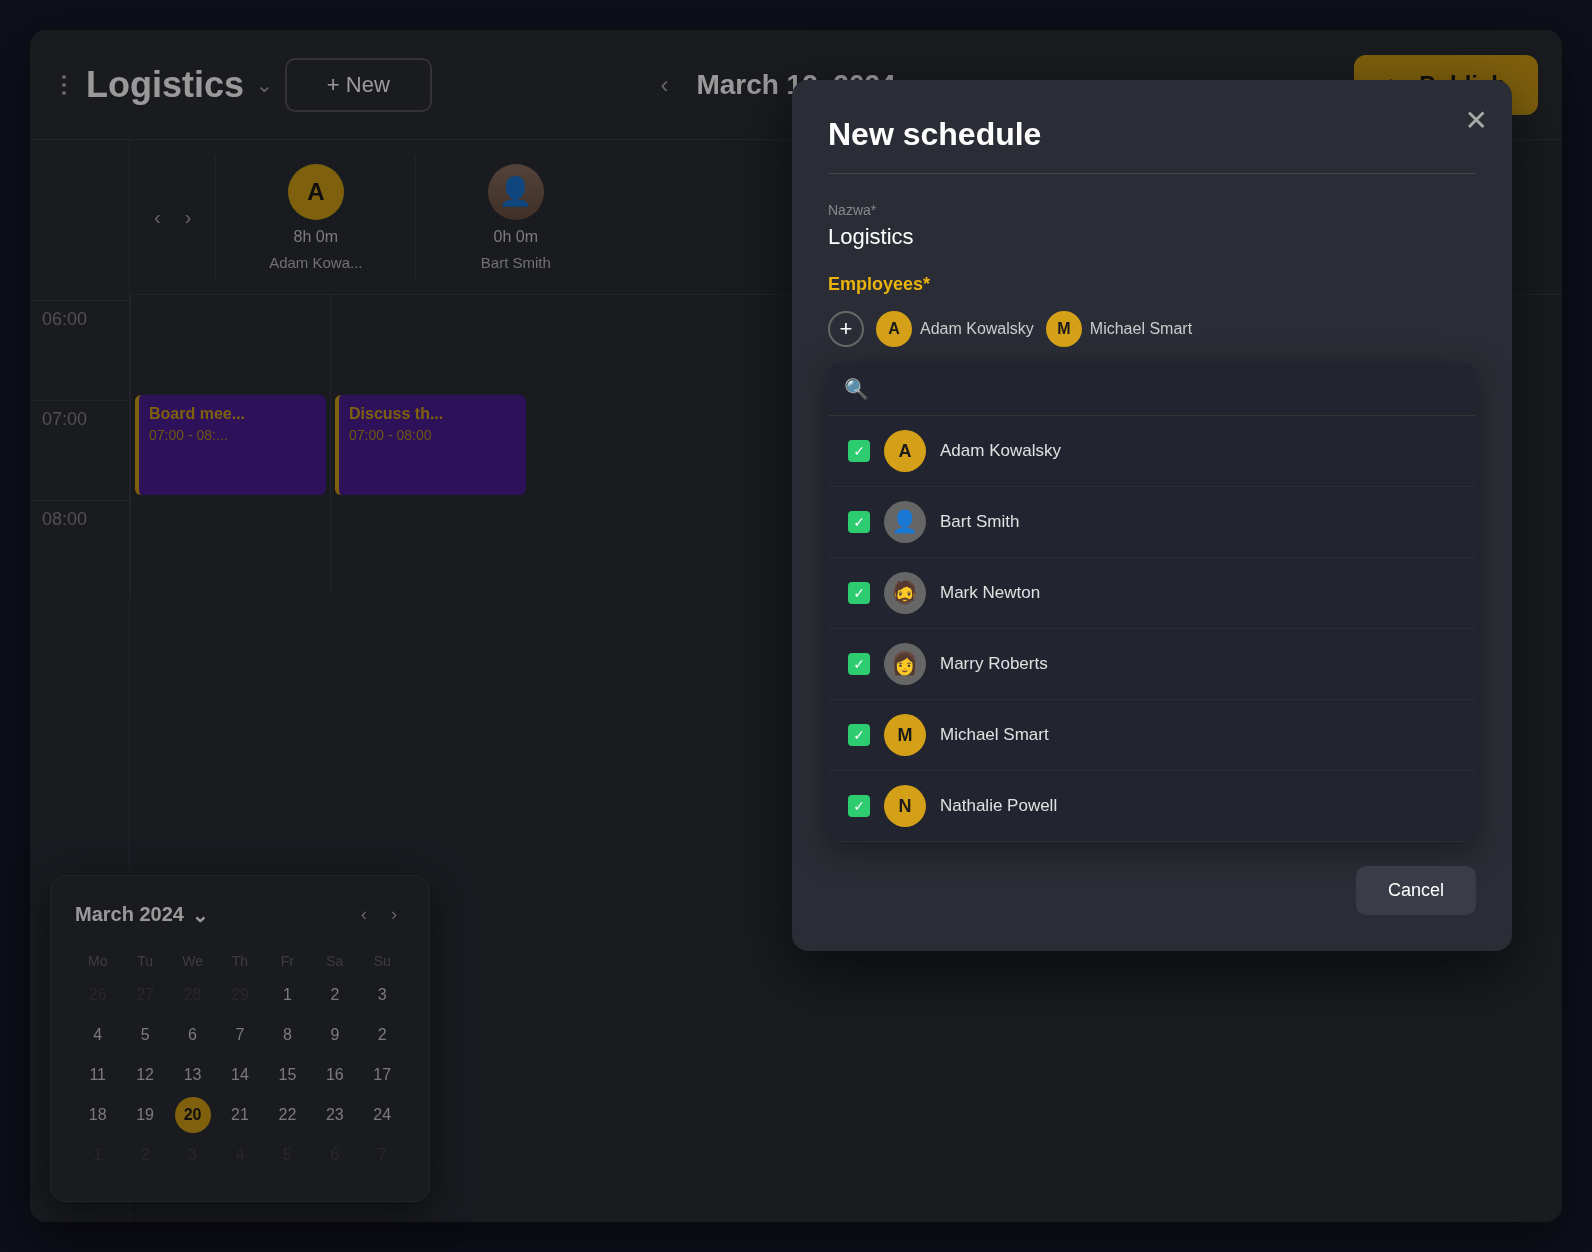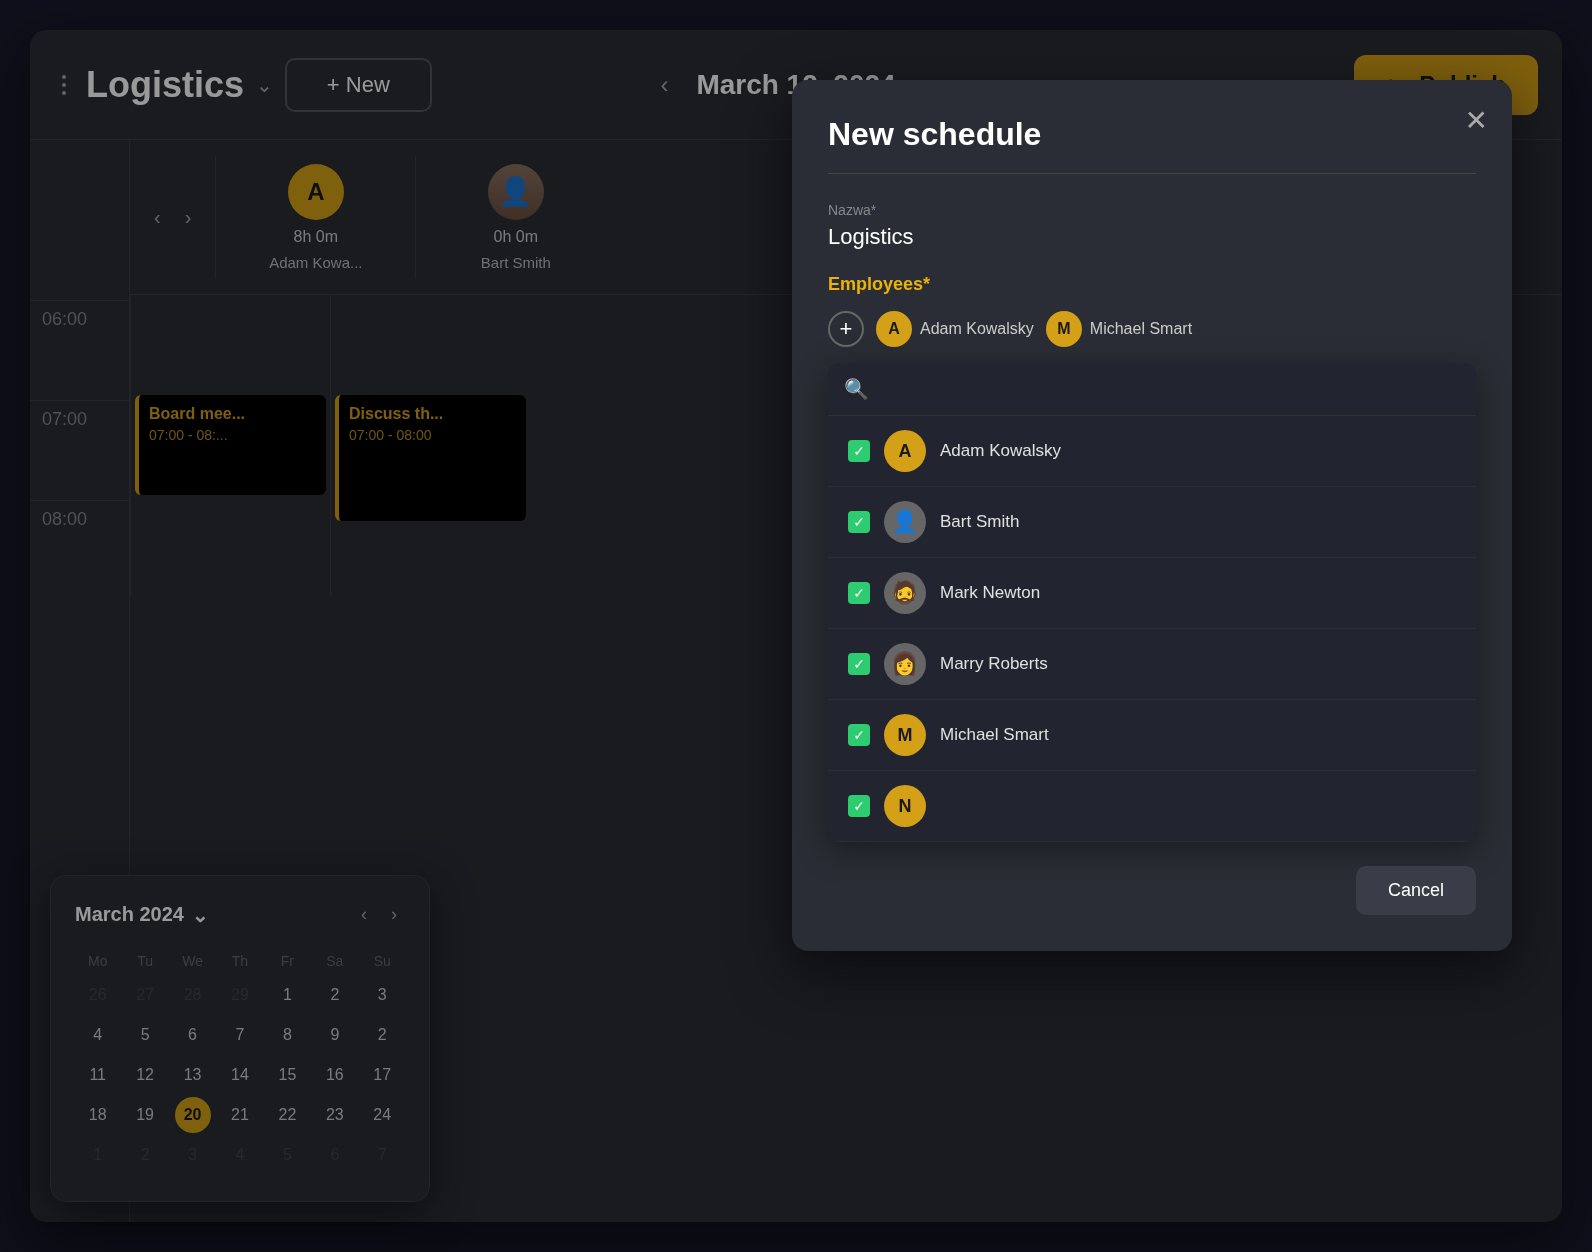--- a/index.html
+++ b/index.html
@@ -213,21 +213,21 @@
     }
     .event-col {
       width: 200px;
       position: relative;
       border-left: 1px solid #383c47;
     }
     .event-block {
       position: absolute;
       left: 4px;
       right: 4px;
-      background: #000000;
+      background: #4c1d95;
       border-left: 4px solid #d4a017;
       border-radius: 6px;
       padding: 10px 10px;
       color: #d4a017;
       font-size: 15px;
     }
     .event-block .event-title {
       font-weight: 600;
       font-size: 16px;
       margin-bottom: 4px;
@@ -579,21 +579,21 @@
       <div class="events-grid">
 
         <div class="event-col" style="position:relative; width:200px; height:300px;">
           <div class="event-block" style="top: 100px; height: 100px;">
             <div class="event-title">Board mee...</div>
             <div class="event-time">07:00 - 08:...</div>
           </div>
         </div>
 
         <div class="event-col" style="position:relative; width:200px; height:300px;">
-          <div class="event-block" style="top: 100px; height: 126px;">
+          <div class="event-block" style="top: 100px; height: 100px;">
             <div class="event-title">Discuss th...</div>
             <div class="event-time">07:00 - 08:00</div>
           </div>
         </div>
       </div>
     </div>
   </div>
 </div>
 
 <div class="mini-calendar">
@@ -737,20 +737,21 @@
 
         <div class="dropdown-item">
           <div class="check-box">✓</div>
           <div class="drop-avatar m">M</div>
           <span class="drop-name">Michael Smart</span>
         </div>
 
         <div class="dropdown-item">
           <div class="check-box">✓</div>
           <div class="drop-avatar n">N</div>
+          <span class="drop-name">Nathalie Powell</span>
         </div>
       </div>
     </div>
 
     <div class="modal-footer">
       <button class="cancel-btn">Cancel</button>
     </div>
   </div>
 </div>
 

